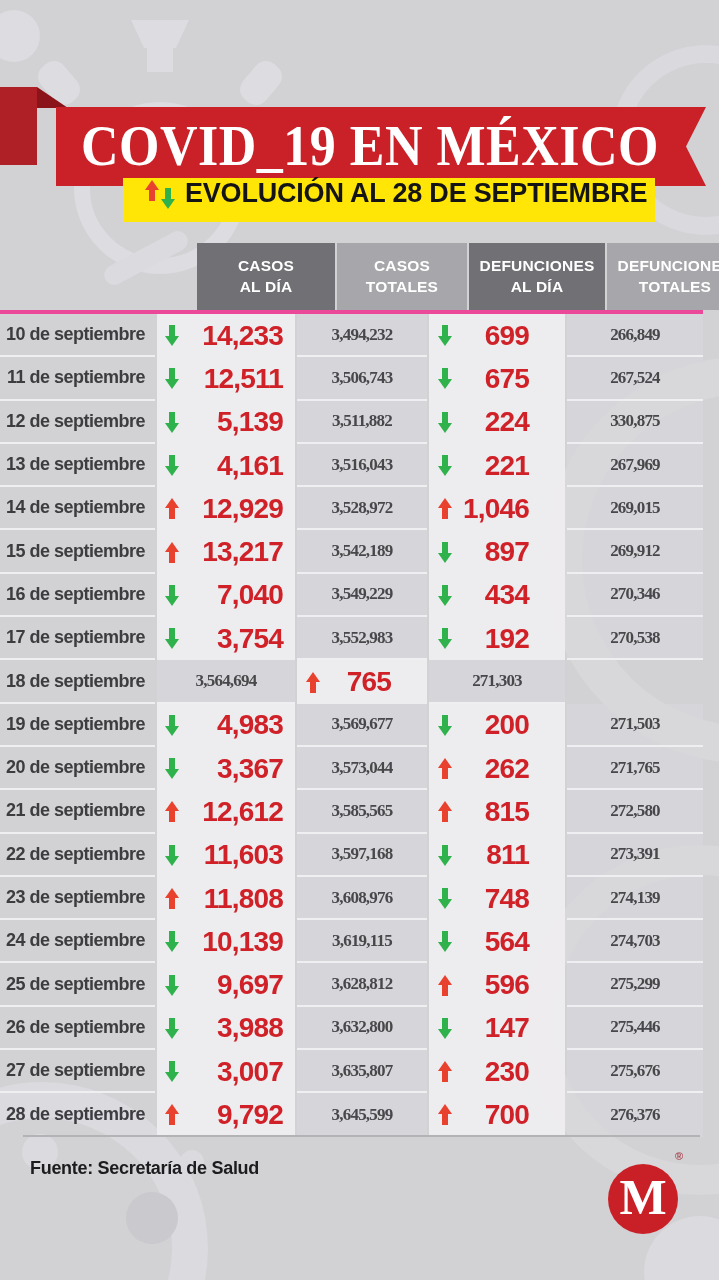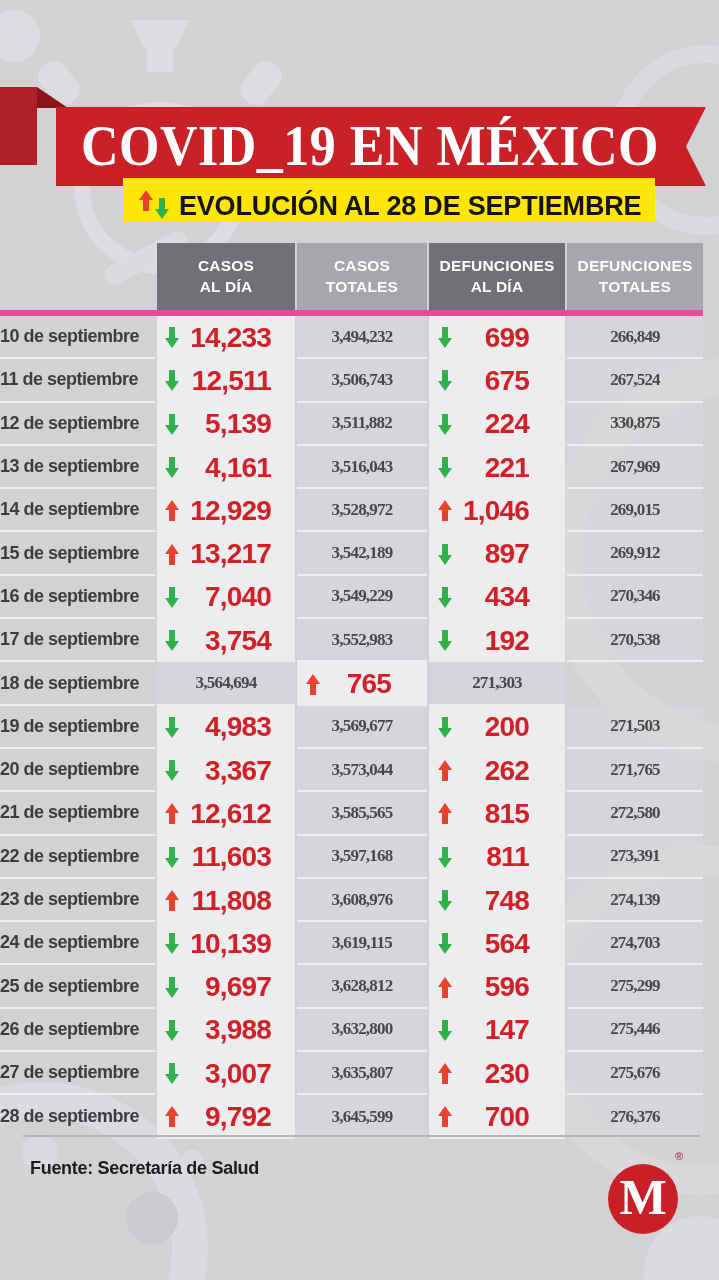--- a/index.html
+++ b/index.html
@@ -15,22 +15,22 @@
                background:var(--banner-fold-red,#8a141a);
                clip-path:polygon(0 0,100% 100%,0 100%);z-index:2;}
   .ribbon-main{position:absolute;left:56px;top:107px;width:650px;height:79px;
                background:var(--banner-red,#ca2128);
                clip-path:polygon(0 0,100% 0,calc(100% - 20px) 50%,100% 100%,0 100%);
                display:flex;align-items:center;justify-content:center;z-index:3;}
   .title{color:#fff;font-family:"Liberation Serif",serif;font-weight:bold;
          font-size:52px;letter-spacing:.5px;transform:scaleY(1.08);
          padding-right:22px;white-space:nowrap;}
   .yellow-bar{position:absolute;left:123px;top:178px;width:532px;height:44px;
-              background:var(--banner-yellow,#ffe606);display:flex;align-items:flex-end;
-              padding-left:14px;box-sizing:border-box;gap:7px;z-index:4;}
+              background:var(--banner-yellow,#ffe606);display:flex;align-items:flex-start;
+              padding-left:20px;box-sizing:border-box;gap:7px;z-index:4;}
   .subtitle{font-size:27px;font-weight:bold;color:#141414;letter-spacing:-.2px;
             white-space:nowrap;transform:scaleY(1.04);}
   .trend-icon{position:relative;width:35px;height:34px;flex:none;}
   .trend-icon .arr.up{position:absolute;left:1px;top:2px;}
   .trend-icon .arr.down{position:absolute;left:17px;top:10px;}
 
   
   .arr{position:relative;display:inline-block;width:15px;height:21px;flex:none;}
   .arr .head,.arr .stem{position:absolute;left:50%;display:block;}
   .arr .head{width:0;height:0;border-left:7.5px solid transparent;
@@ -40,33 +40,33 @@
   .arr.down{color:var(--arrow-green,#2fb14b);}
   .arr.up .head{top:0;border-bottom:10px solid currentColor;}
   .arr.up .stem{top:9px;}
   .arr.down .head{bottom:0;border-top:10px solid currentColor;}
   .arr.down .stem{bottom:9px;}
 
   
   .table{position:absolute;left:0;top:243px;width:703px;z-index:1;}
   .thead,.trow{display:grid;grid-template-columns:155px 138px 130px 136px 136px;
                column-gap:2px;}
-  .thead{height:67px;border-bottom:6px solid #ec4899;}
+  .thead{height:67px;border-bottom:4px solid #ec4899;padding-left:40px;}
   .hc{display:flex;align-items:center;justify-content:center;text-align:center;
       white-space:pre-line;color:#fff;font-weight:bold;font-size:15.5px;
       line-height:1.3;letter-spacing:.2px;}
   .hc.dark{background:var(--header-dark-gray,#717074);}
   .hc.light{background:var(--header-light-gray,#a7a6aa);}
   .trow{height:43.3px;}
   .c{display:flex;align-items:center;box-sizing:border-box;min-width:0;}
   .trow:not(:last-child) .c1,
   .trow:not(:last-child) .c3,
   .trow:not(:last-child) .c5{border-bottom:2px solid #efeef1;}
-  .c1{justify-content:flex-start;padding-right:10px;}
-  .c2{background:rgba(240,239,241,.88);padding-left:7px;padding-right:24px;}
+  .c1{justify-content:flex-end;padding-right:10px;}
+  .c2{background:rgba(240,239,241,.88);padding-left:7px;padding-right:12px;}
   .c4{background:rgba(240,239,241,.88);padding-left:8px;padding-right:36px;}
   .c3,.c5{background:rgba(217,216,220,.55);justify-content:center;}
   .c2 .num,.c4 .num{flex:1;text-align:right;}
   .date{font-size:18px;font-weight:bold;color:#3d3d40;letter-spacing:-.5px;
         white-space:nowrap;}
   .num{white-space:nowrap;}
   .num.red{font-size:28px;font-weight:bold;color:var(--number-red,#cf2127);
            letter-spacing:-.8px;}
   .num.dark{font-size:17px;font-weight:bold;color:var(--totals-text-gray,#48474a);
             letter-spacing:-.8px;font-family:Liberation Serif, serif;}

